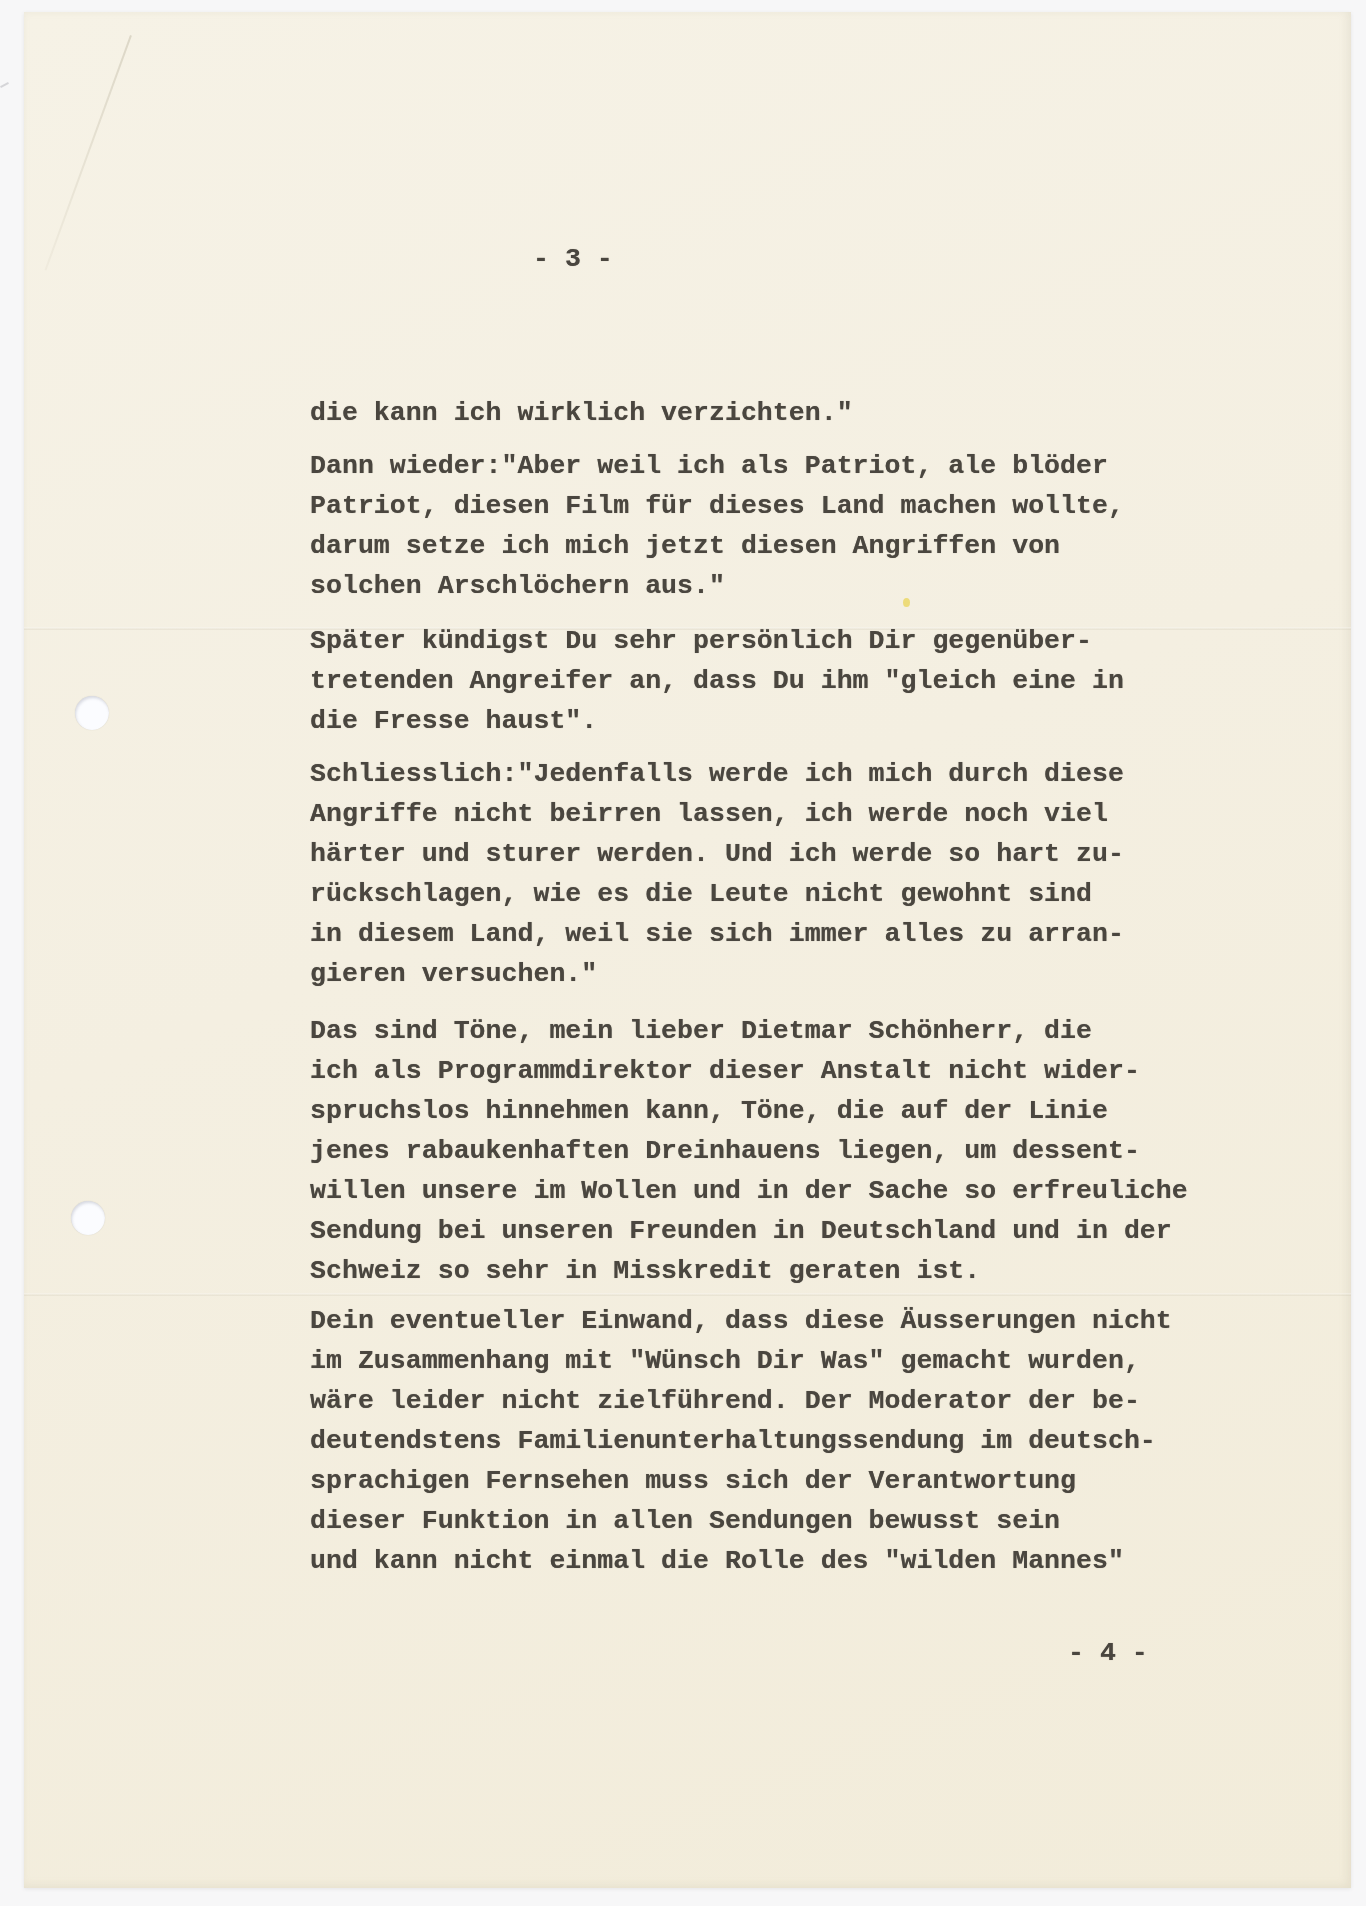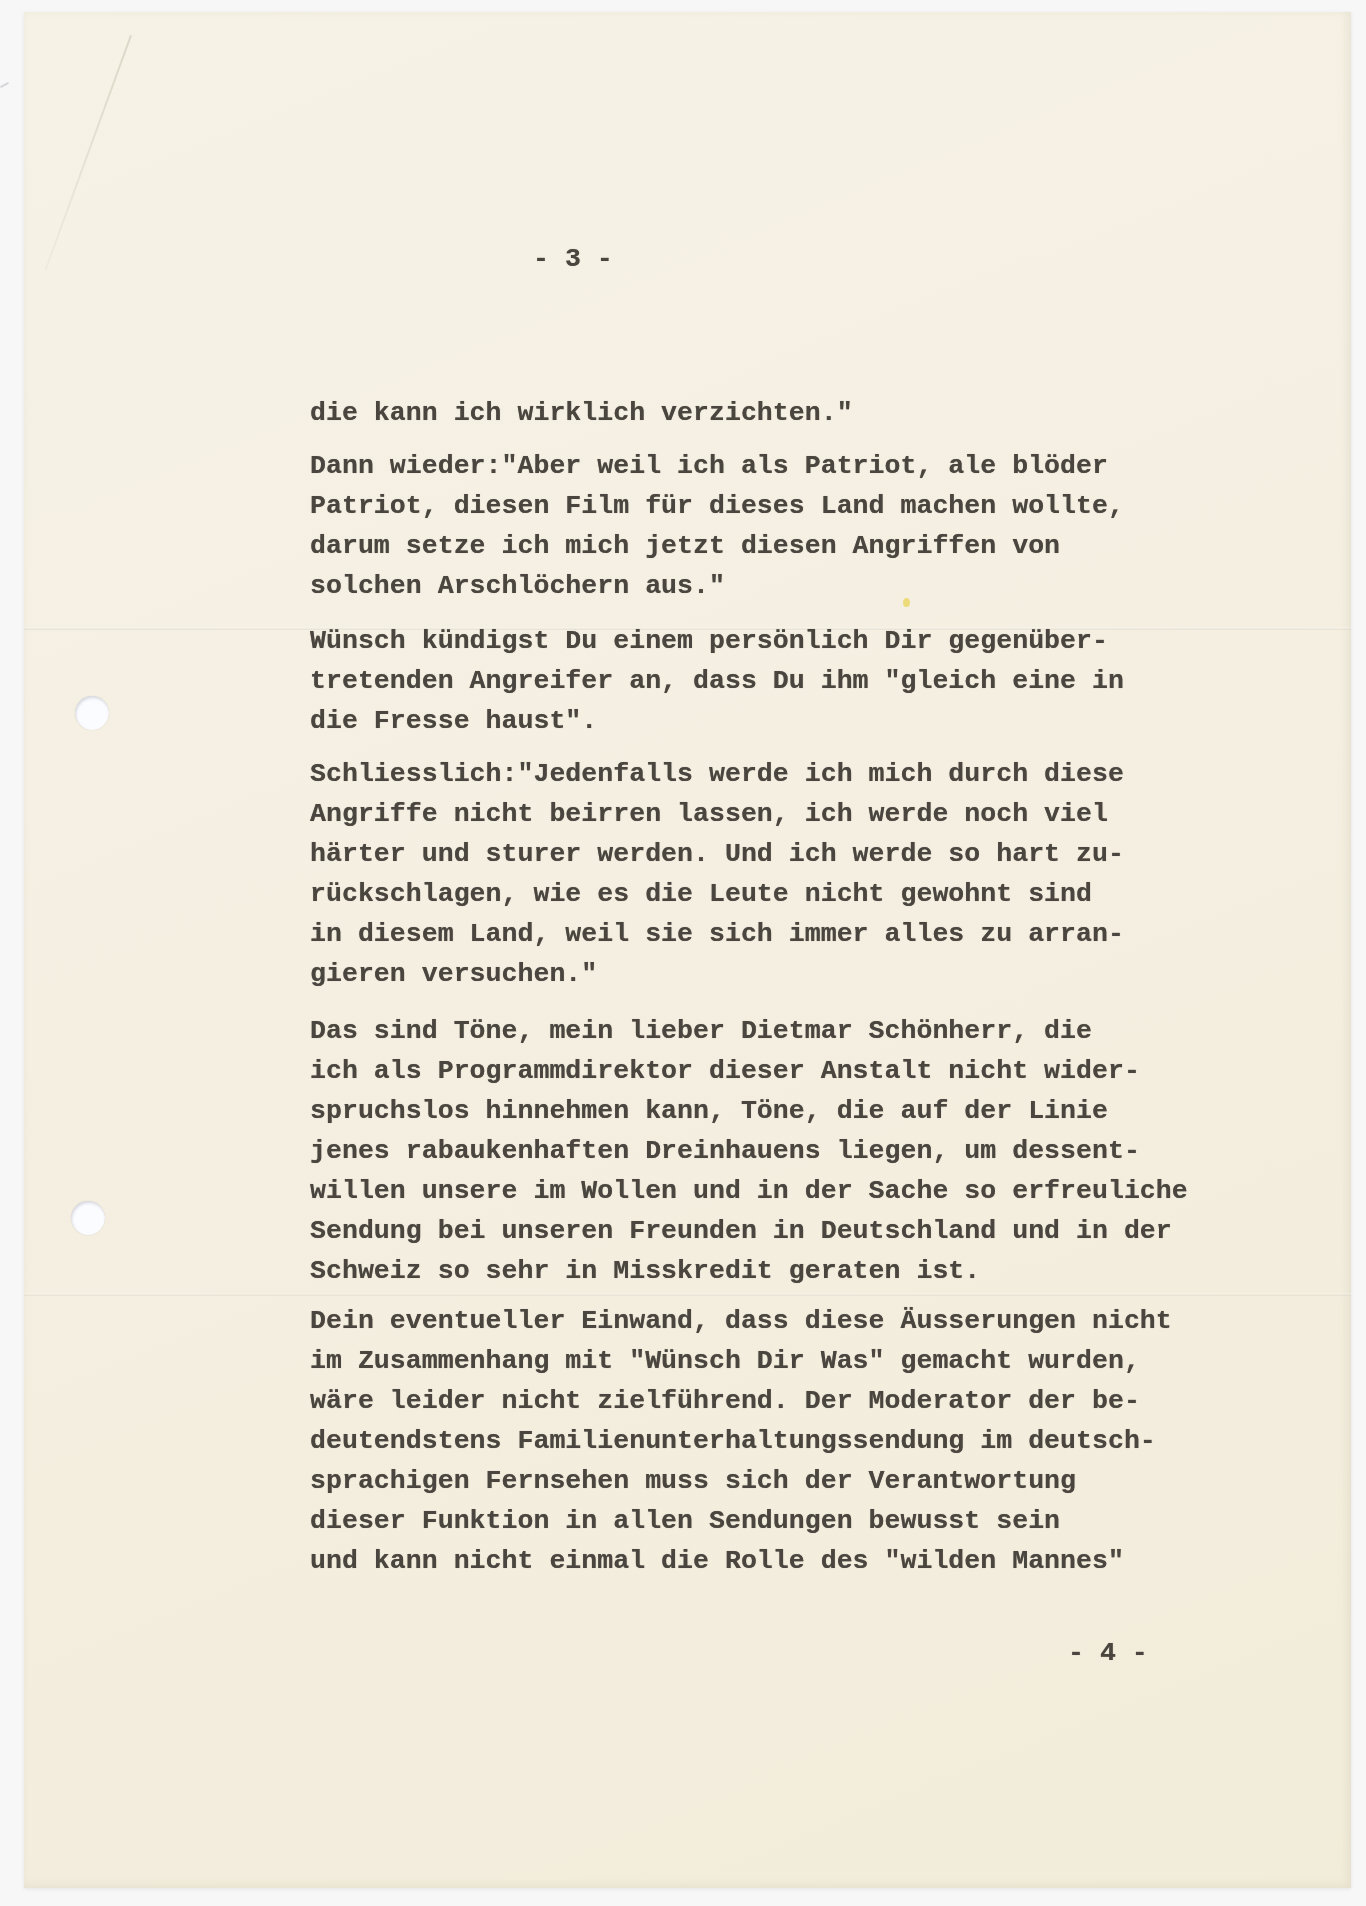--- a/index.html
+++ b/index.html
@@ -90,21 +90,21 @@
 
     <div class="typewriter page-num-top">- 3 -</div>
 
     <div class="typewriter para" style="top:381px">die kann ich wirklich verzichten."</div>
 
     <div class="typewriter para" style="top:434px">Dann wieder:"Aber weil ich als Patriot, ale blöder
 Patriot, diesen Film für dieses Land machen wollte,
 darum setze ich mich jetzt diesen Angriffen von
 solchen Arschlöchern aus."</div>
 
-    <div class="typewriter para" style="top:609px">Wünsch kündigst Du einem persönlich Dir gegenüber-
+    <div class="typewriter para" style="top:609px">Später kündigst Du sehr persönlich Dir gegenüber-
 tretenden Angreifer an, dass Du ihm "gleich eine in
 die Fresse haust".</div>
 
     <div class="typewriter para" style="top:742px">Schliesslich:"Jedenfalls werde ich mich durch diese
 Angriffe nicht beirren lassen, ich werde noch viel
 härter und sturer werden. Und ich werde so hart zu-
 rückschlagen, wie es die Leute nicht gewohnt sind
 in diesem Land, weil sie sich immer alles zu arran-
 gieren versuchen."</div>
 

